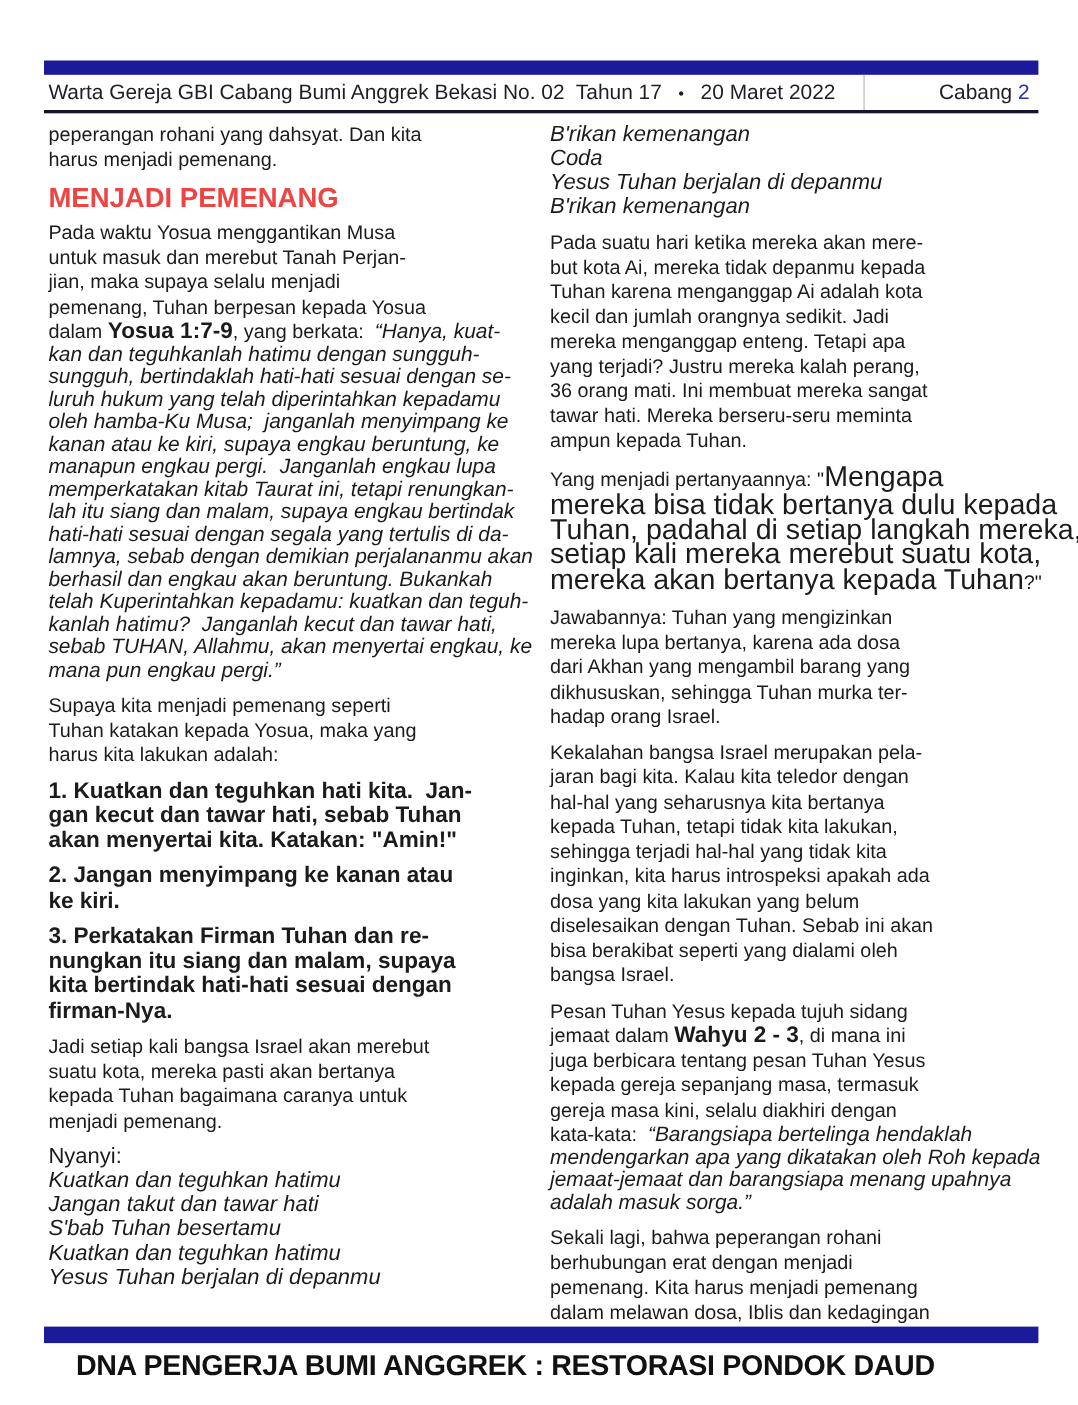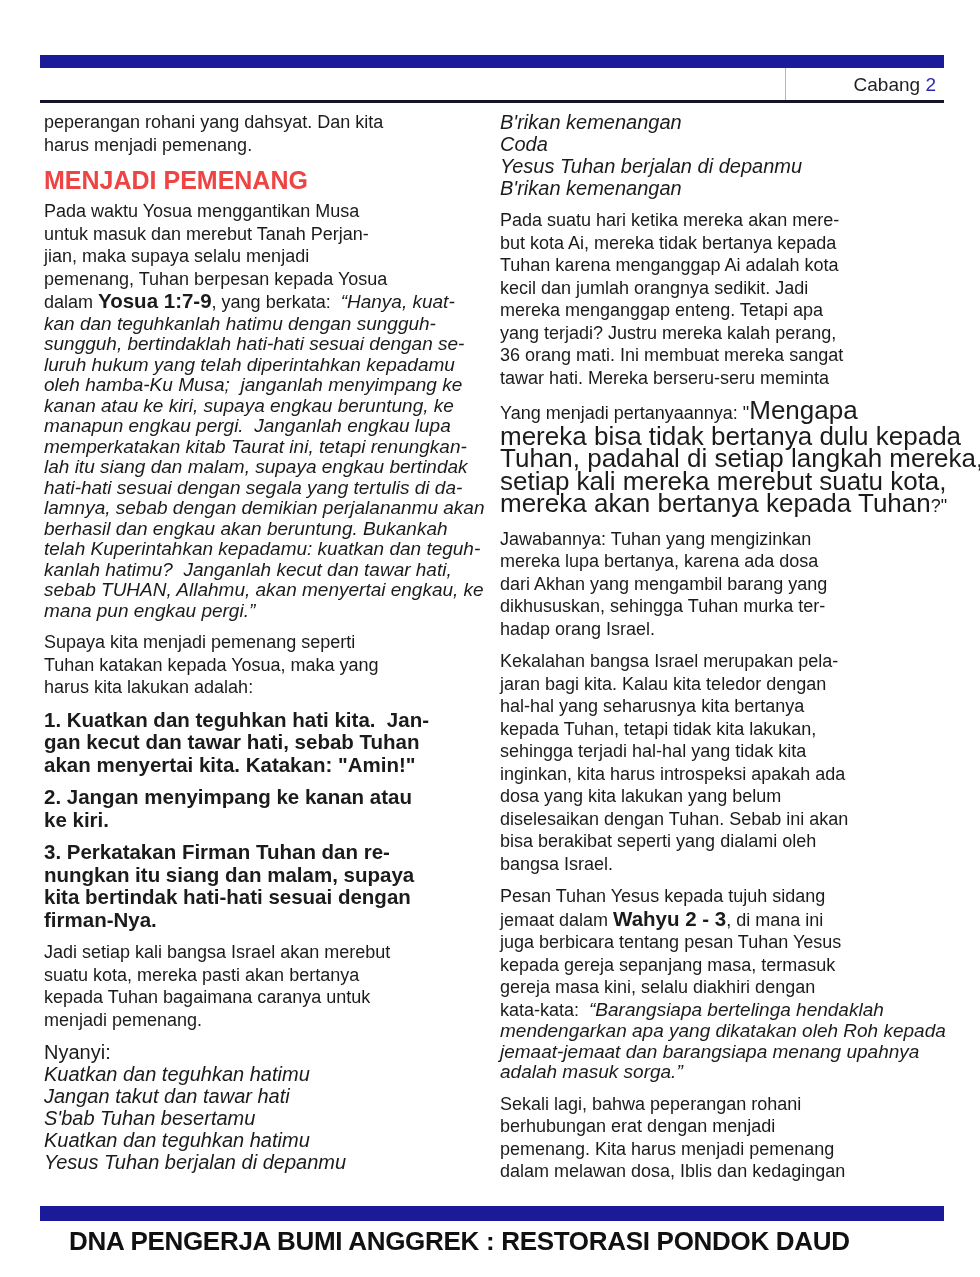--- a/index.html
+++ b/index.html
@@ -37,20 +37,25 @@
     position:absolute;left:69px;top:1226px;font-size:26px;font-weight:bold;
     letter-spacing:-0.3px;color:#111;white-space:pre;
   }
 </style>
 </head>
 <body style="--navy: #1b1b99; --accent: #2b2bb0;">
 
 <div class="topbar"></div>
 
 <div class="header-row">
+  <div class="header-left">
+    <span>Warta Gereja GBI Cabang Bumi Anggrek Bekasi No. 02  Tahun 17</span>
+    <span class="header-dot">•</span>
+    <span>20 Maret 2022</span>
+  </div>
   <div class="header-right">
     <span>Cabang </span><span class="page-num">2</span>
   </div>
 </div>
 
 <div class="vline"></div>
 <div class="rule"></div>
 
 <div class="col" id="col-left">
     <div class="block para">
@@ -119,27 +124,28 @@
   </div>
 <div class="col" id="col-right">
     <div class="block para">
       <div class="line"><span class="run-s">B'rikan kemenangan</span></div>
       <div class="line"><span class="run-s">Coda</span></div>
       <div class="line"><span class="run-s">Yesus Tuhan berjalan di depanmu</span></div>
       <div class="line"><span class="run-s">B'rikan kemenangan</span></div>
     </div>
     <div class="block para">
       <div class="line"><span class="run-n">Pada suatu hari ketika mereka akan mere-</span></div>
-      <div class="line"><span class="run-n">but kota Ai, mereka tidak bertanya kepada</span></div>
+      <div class="line"><span class="run-n">but kota Ai, mereka tidak depanmu kepada</span></div>
       <div class="line"><span class="run-n">Tuhan karena menganggap Ai adalah kota</span></div>
       <div class="line"><span class="run-n">kecil dan jumlah orangnya sedikit. Jadi</span></div>
       <div class="line"><span class="run-n">mereka menganggap enteng. Tetapi apa</span></div>
       <div class="line"><span class="run-n">yang terjadi? Justru mereka kalah perang,</span></div>
       <div class="line"><span class="run-n">36 orang mati. Ini membuat mereka sangat</span></div>
       <div class="line"><span class="run-n">tawar hati. Mereka berseru-seru meminta</span></div>
+      <div class="line"><span class="run-n">ampun kepada Tuhan.</span></div>
     </div>
     <div class="block para">
       <div class="line"><span class="run-n">Yang menjadi pertanyaannya: "</span><span class="run-i">Mengapa</span></div>
       <div class="line"><span class="run-i">mereka bisa tidak bertanya dulu kepada</span></div>
       <div class="line"><span class="run-i">Tuhan, padahal di setiap langkah mereka,</span></div>
       <div class="line"><span class="run-i">setiap kali mereka merebut suatu kota,</span></div>
       <div class="line"><span class="run-i">mereka akan bertanya kepada Tuhan</span><span class="run-n">?"</span></div>
     </div>
     <div class="block para">
       <div class="line"><span class="run-n">Jawabannya: Tuhan yang mengizinkan</span></div>

